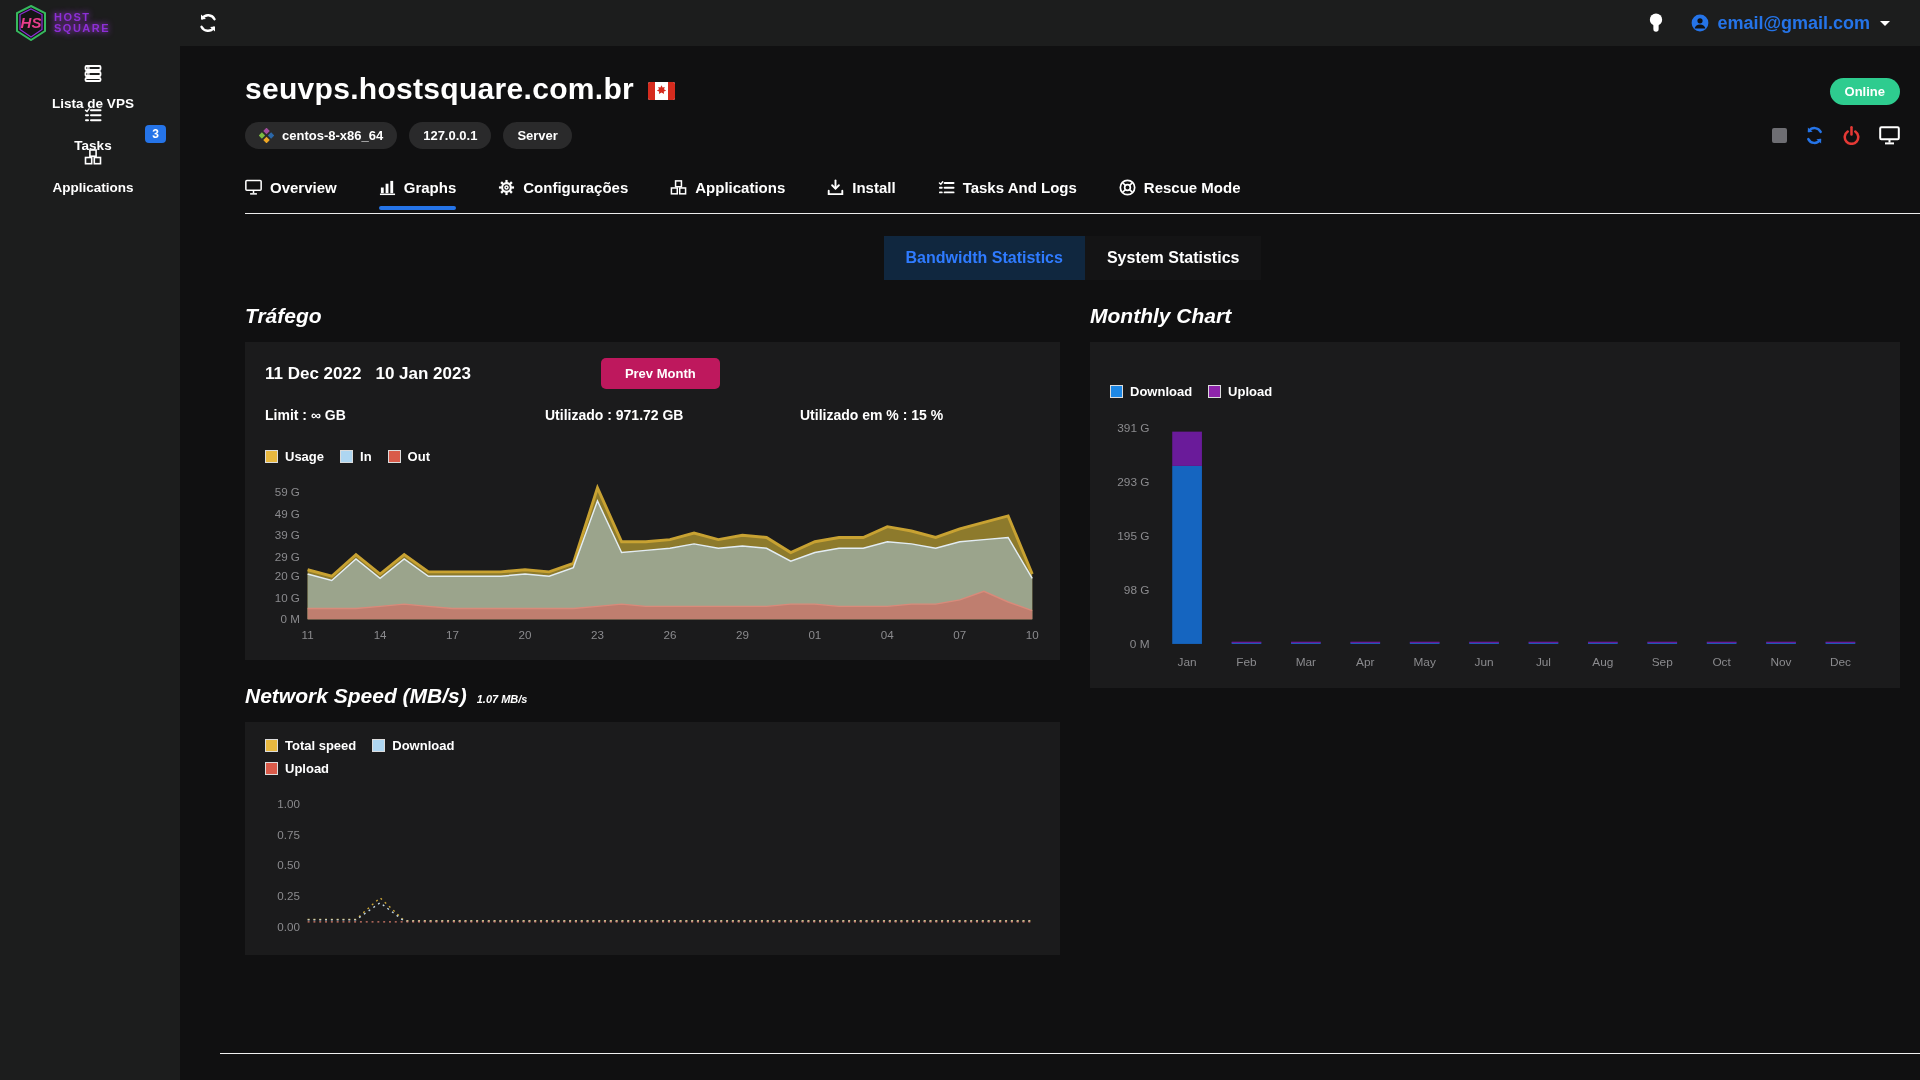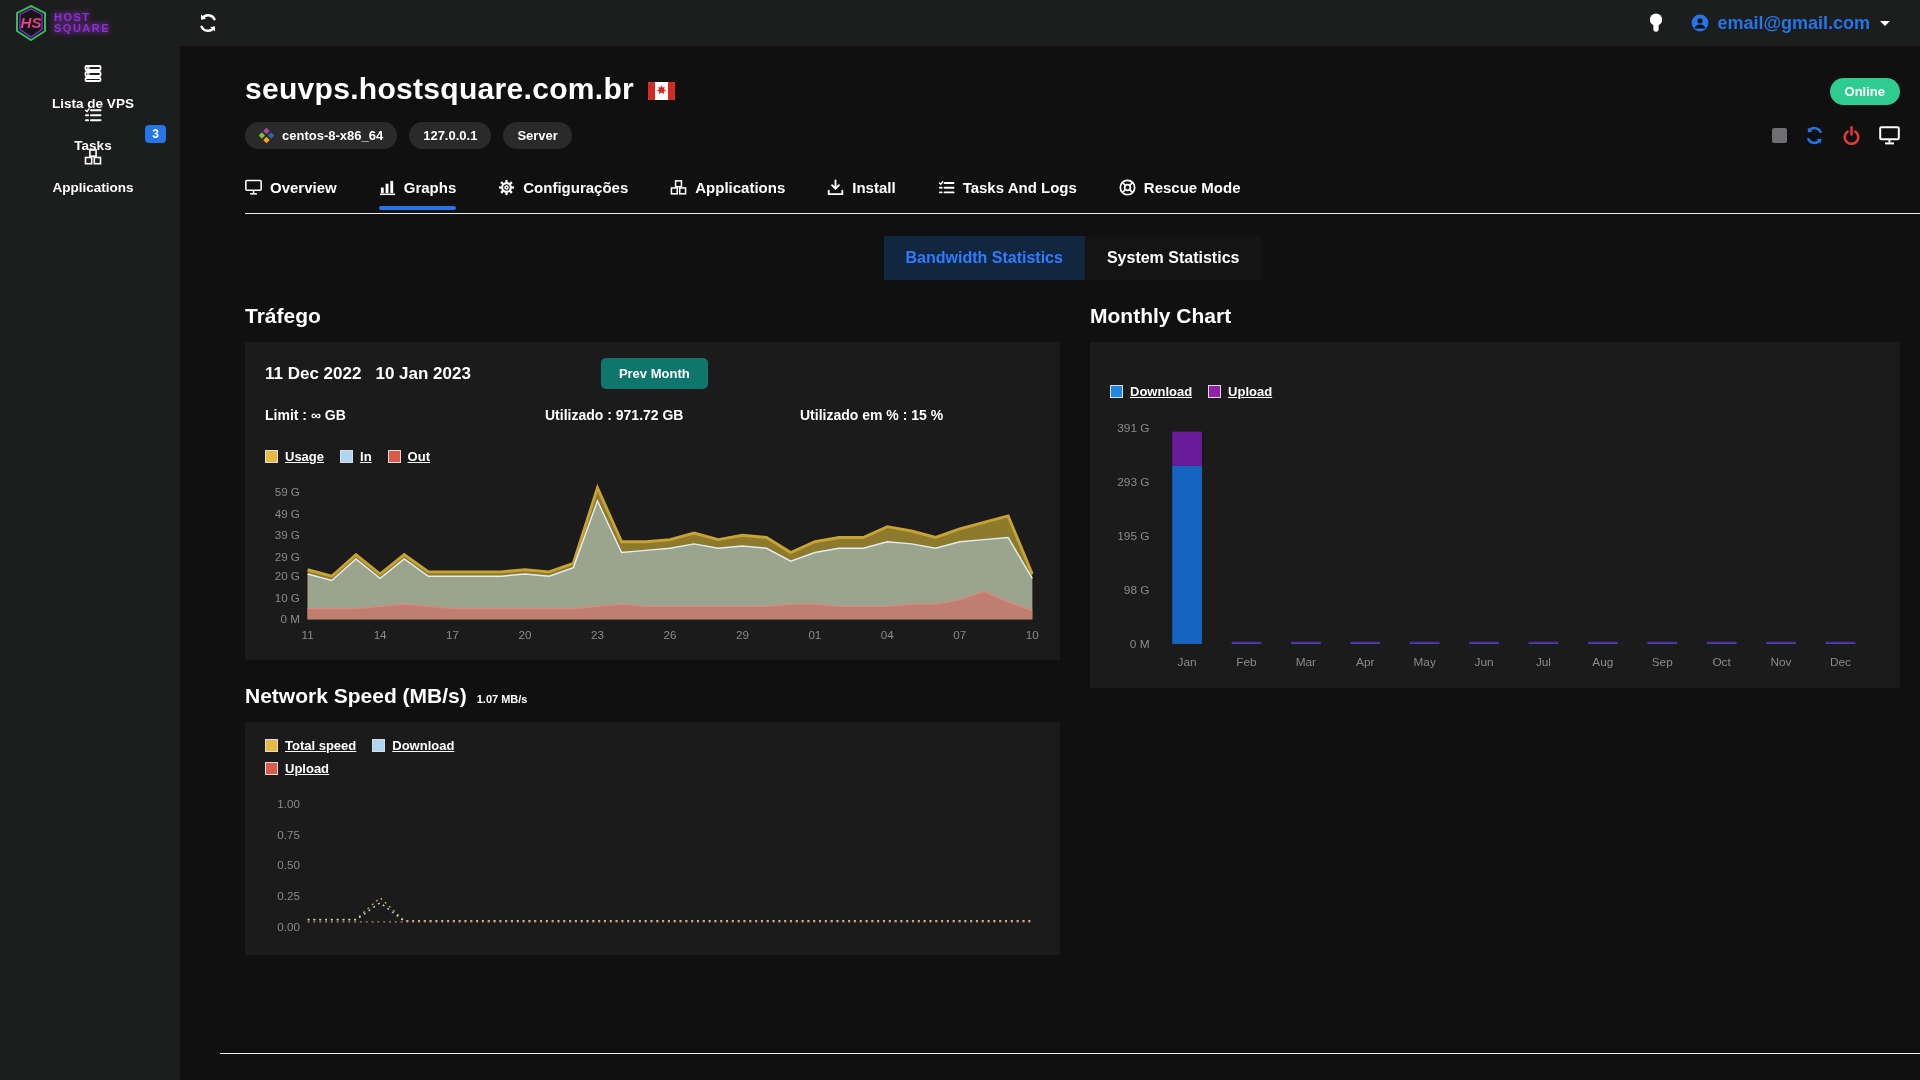--- a/index.html
+++ b/index.html
@@ -45,32 +45,32 @@
   .tabs-divider { height:1px; background:#ececec; margin:13px -20px 0 0; }
 
   .toggle-row { margin-top:22px; display:flex; justify-content:center; }
   .toggle-btn { border:none; cursor:pointer; font-size:16px; font-weight:bold; padding:13px 22px; }
   .toggle-btn.on { background:#10273f; color:#2f7bff; }
   .toggle-btn.off { background:#141415; color:#fff; }
 
   .columns { margin-top:24px; display:flex; gap:30px; align-items:flex-start; }
   .col-left { width:815px; flex-shrink:0; }
   .col-right { flex:1; min-width:0; }
-  .section-title { color:#fff; font-size:21px; font-weight:bold; margin-bottom:14px; display:flex; align-items:baseline; gap:10px; }
+  .section-title { color:#fff; font-size:21px; font-weight:bold; margin-bottom:14px; display:flex; align-items:baseline; gap:10px;font-style:italic; }
   .section-sub { font-size:11px; font-weight:bold; color:#fff; }
   .card { background:#1b1b1c; padding:16px 20px; }
 
   .dates-row { display:flex; align-items:center; color:#fff; font-size:17px; font-weight:bold; }
   .dates-row .d2 { margin-left:14px; }
-  .btn-prev { margin-left:130px; background:#0f766e; color:#fff; border:none; border-radius:5px; font-size:13px; font-weight:bold; padding:8px 18px; cursor:pointer; }
+  .btn-prev { margin-left:130px; background:#be185d; color:#fff; border:none; border-radius:5px; font-size:13px; font-weight:bold; padding:8px 24px; cursor:pointer; }
   .stats-row { margin-top:18px; display:flex; color:#fff; font-size:14px; font-weight:bold; }
   .stats-row .s1 { width:280px; } .stats-row .s2 { width:255px; }
 
   .legend { margin-top:26px; display:flex; gap:16px; flex-wrap:wrap; row-gap:8px; max-width:100%; }
-  .legend-item { display:flex; align-items:center; gap:7px; color:#fff; font-size:13px; font-weight:bold;text-decoration:underline; }
+  .legend-item { display:flex; align-items:center; gap:7px; color:#fff; font-size:13px; font-weight:bold; }
   .swatch { width:13px; height:13px; border:1px solid #dcdcdc; }
   .legend-col { display:flex; flex-direction:column; gap:8px; }
   .legend-row { display:flex; gap:16px; }
 
   .chart-svg { display:block; width:100%; margin-top:8px; }
   .ctick { fill:#8b8b8e; font-size:12px; font-family:"Liberation Sans",sans-serif; }
 
   .footer-divider { position:absolute; left:40px; right:0; bottom:26px; height:1px; background:#f0f0f0; }
 </style>
 </head>

